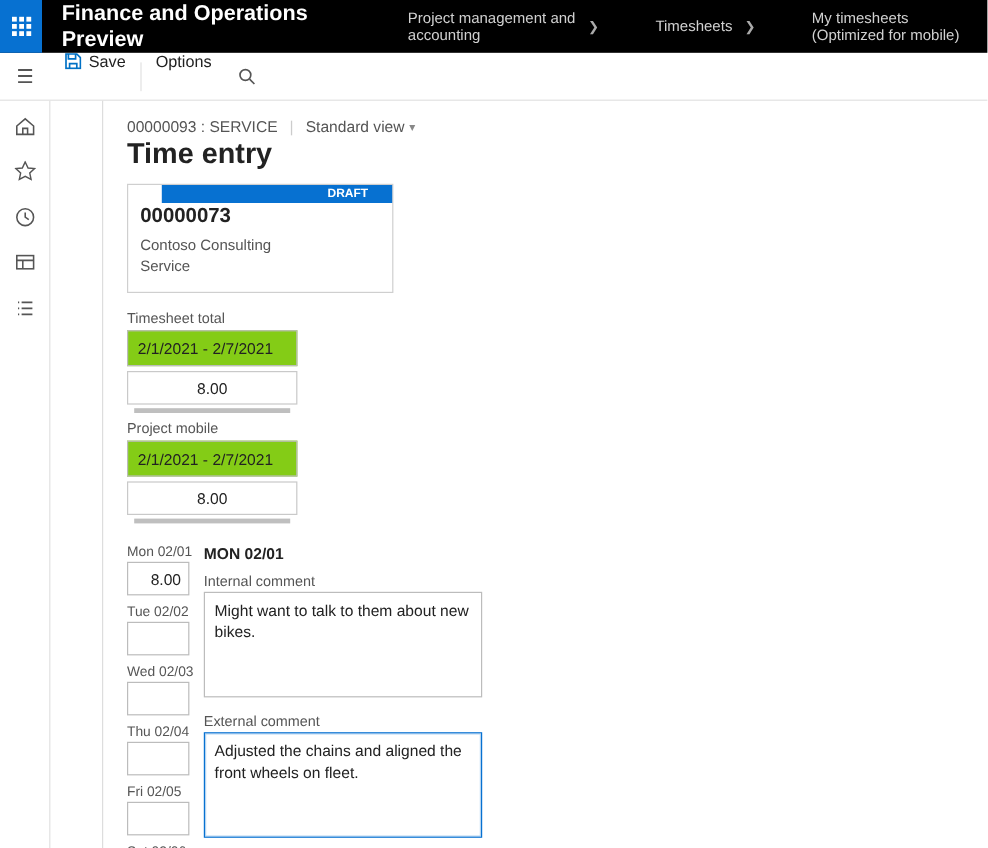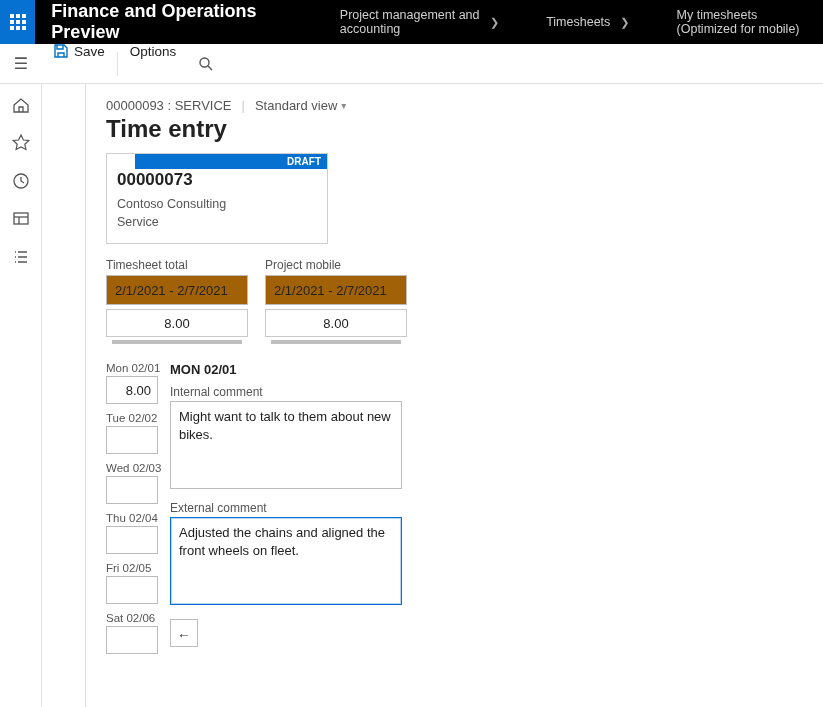--- a/index.html
+++ b/index.html
@@ -32,30 +32,30 @@
     
     .recline { display:flex; align-items:center; font-size:13px; color:#555; margin-bottom:2px; }
     .recline .sep { color:#ccc; margin:0 10px; }
     .viewdrop { display:flex; align-items:center; cursor:pointer;justify-content:center; }
     .viewdrop .chevd { margin-left:4px; font-size:10px; color:#888; }
 
     h1.page-title { font-size:24px; font-weight:600; color:#222; margin-bottom:10px; }
 
     
     .card { width:222px; border:1px solid #cfcfcf; background:#fff; position:relative; margin-bottom:14px; }
-    .card .draft-bar { position:absolute; top:0; right:0; height:15px; width:192px; background:#0771d1; color:#fff; font-size:10px; font-weight:600; display:flex; align-items:center; justify-content:flex-end; padding-right:6px; }
+    .card .draft-bar { position:absolute; top:0; right:0; height:15px; width:192px; background:#0771d1; color:#fff; font-size:10px; font-weight:600; display:flex; align-items:center; justify-content:flex-end; padding-right:20px; }
     .card-body { padding:16px 10px 12px 10px; }
     .card-id { font-size:17px; font-weight:600; color:#222; }
     .card-sub { font-size:12.5px; color:#555; margin-top:6px; line-height:1.4; }
 
     
-    .totals { display:flex; gap:17px; margin-bottom:18px; }
+    .totals { display:flex; gap:6px; margin-bottom:18px;flex-direction:column; }
     .tot-col { width:142px; }
     .lbl { font-size:12px; color:#555; margin-bottom:3px; }
-    .txtbox { width:100%; height:30px; border:1px solid #bcbcbc; font-size:13px; padding:0 8px; color:#222; display:flex; align-items:center; background:#a16207; }
+    .txtbox { width:100%; height:30px; border:1px solid #bcbcbc; font-size:13px; padding:0 8px; color:#222; display:flex; align-items:center; background:#84cc16; }
     .tot-val { width:100%; height:28px; border:1px solid #c9c9c9; font-size:13px; text-align:center; display:flex; align-items:center; justify-content:center; margin-top:4px; color:#222; }
     .tot-underline { height:4px; background:#bfbfbf; width:130px; margin:3px auto 0; }
 
     
     .entry-row { display:flex; align-items:flex-start; }
     .days-col { width:62px; }
     .day-block { margin-bottom:8px; }
     .day-lbl { font-size:11.5px; color:#555; margin-bottom:2px; }
     .day-inp { width:52px; height:28px; border:1px solid #bcbcbc; font-size:13px; text-align:right; padding:0 6px; color:#222; }
 

